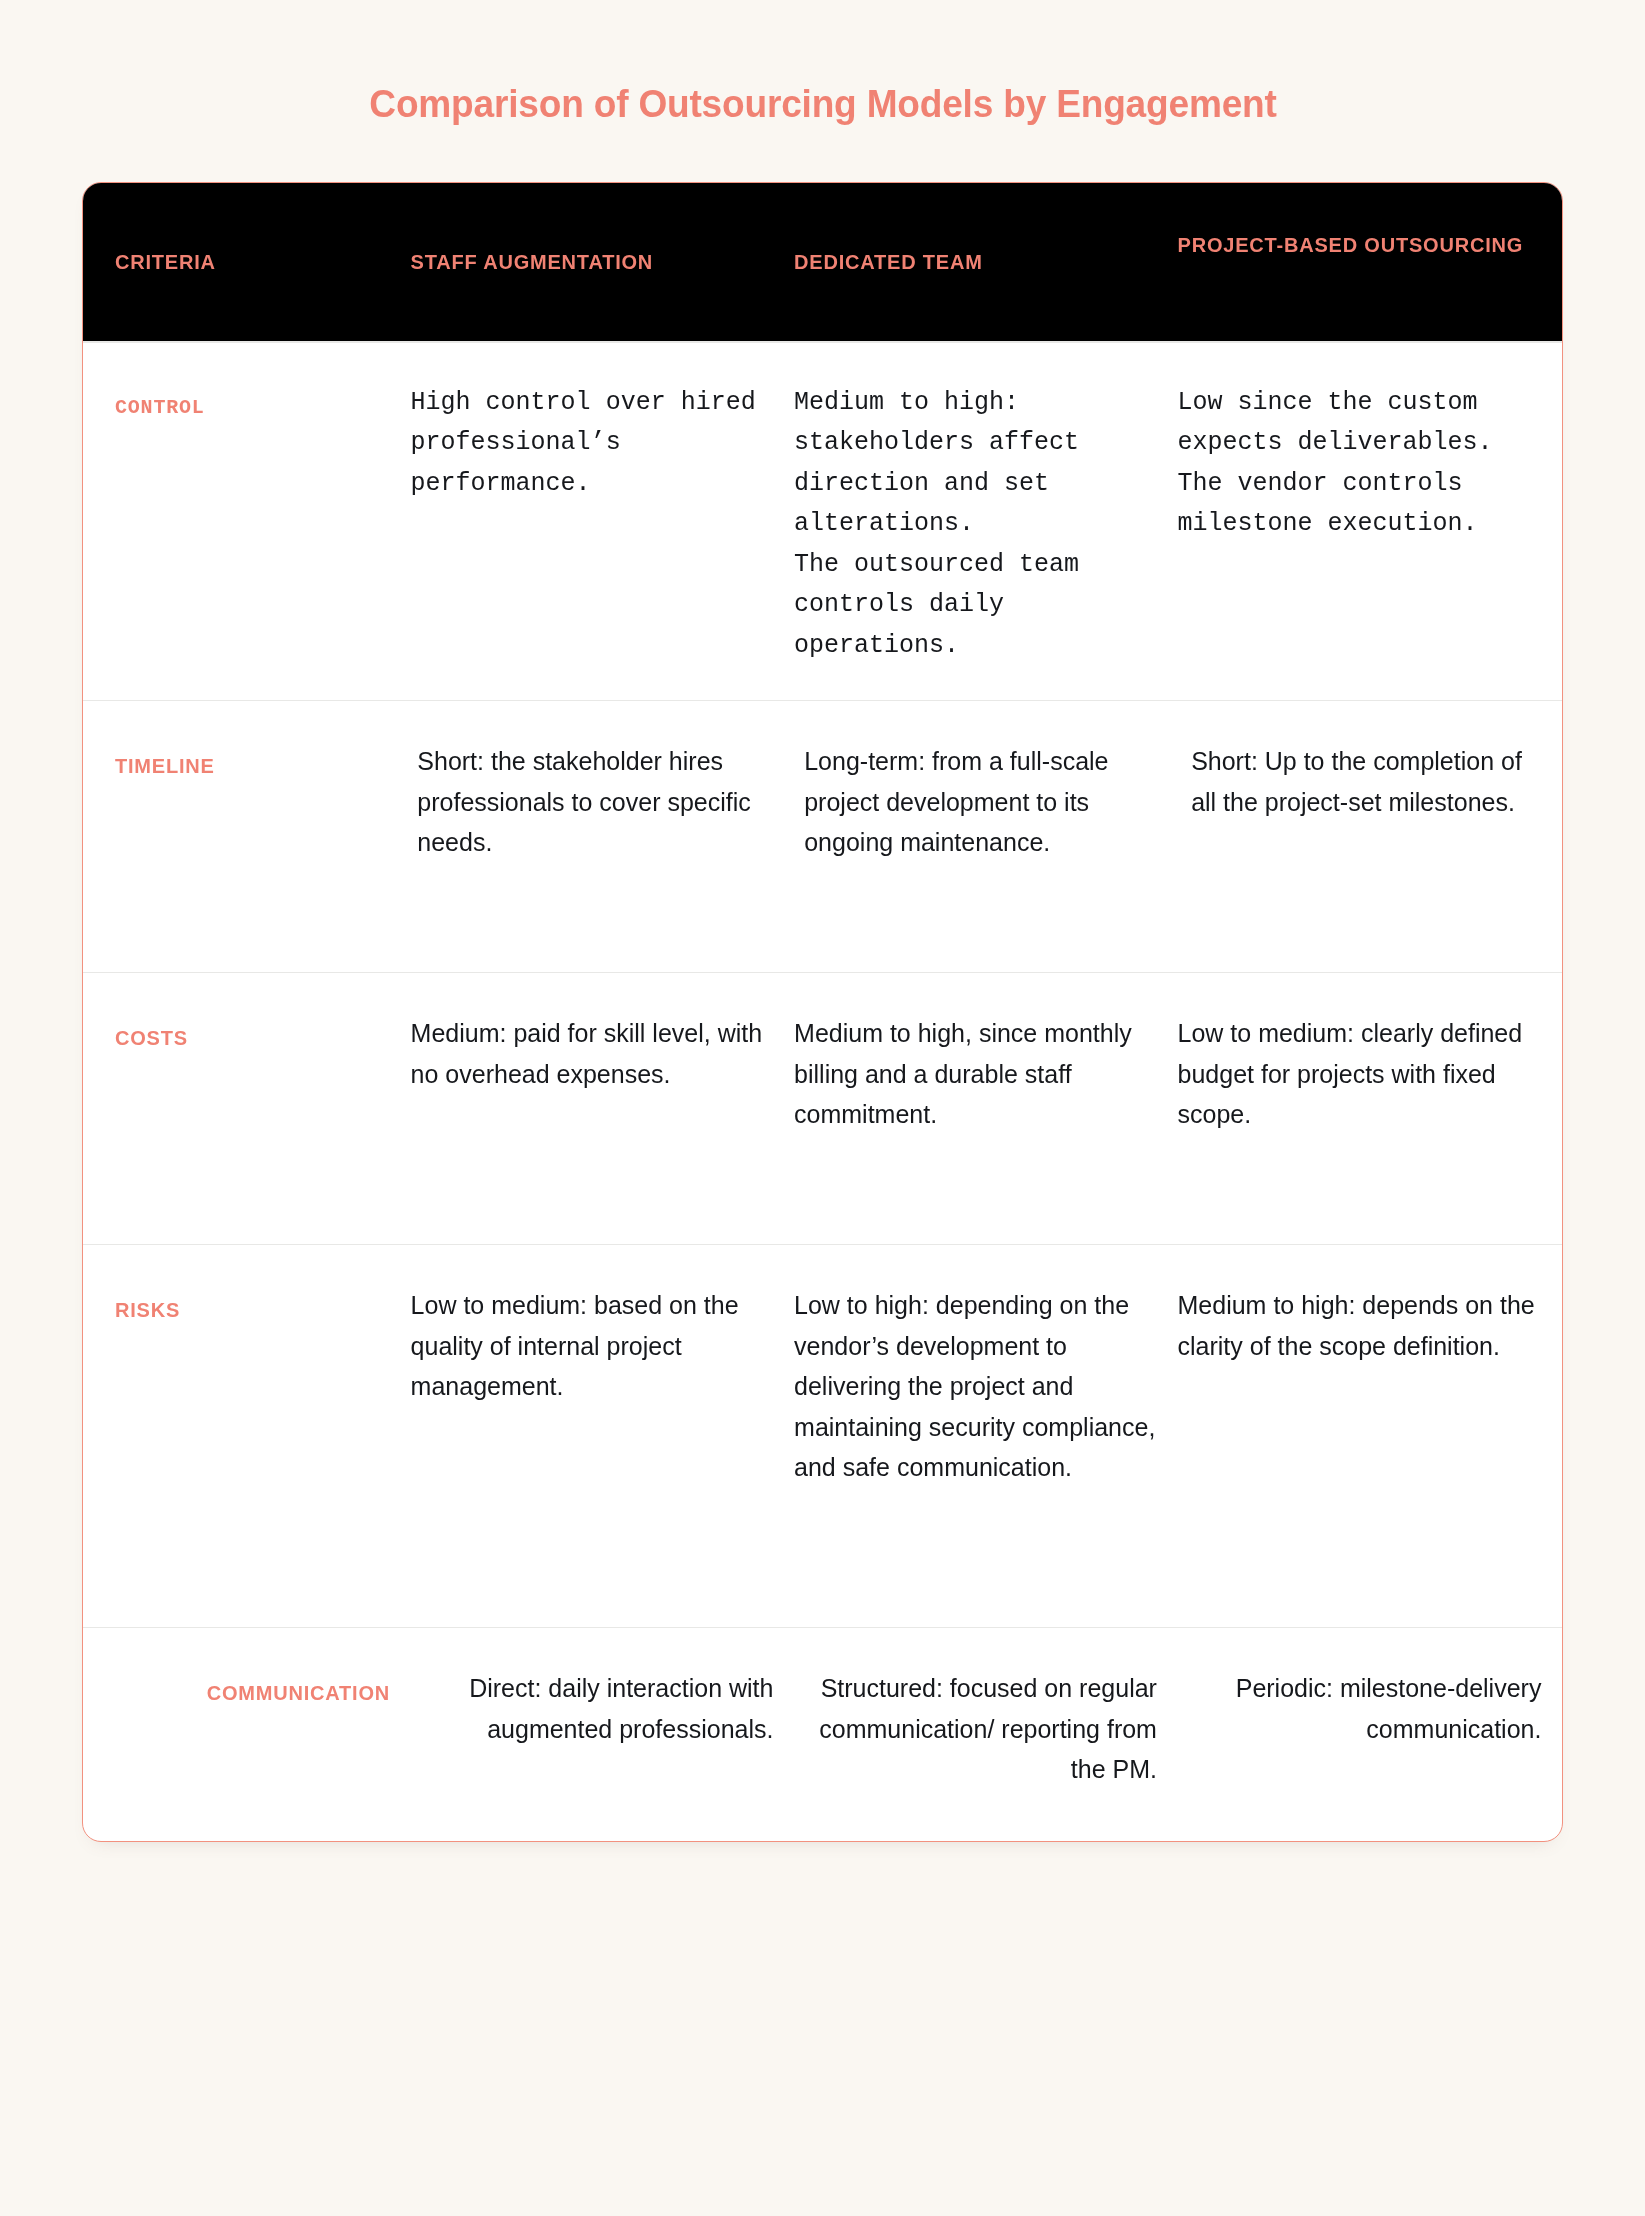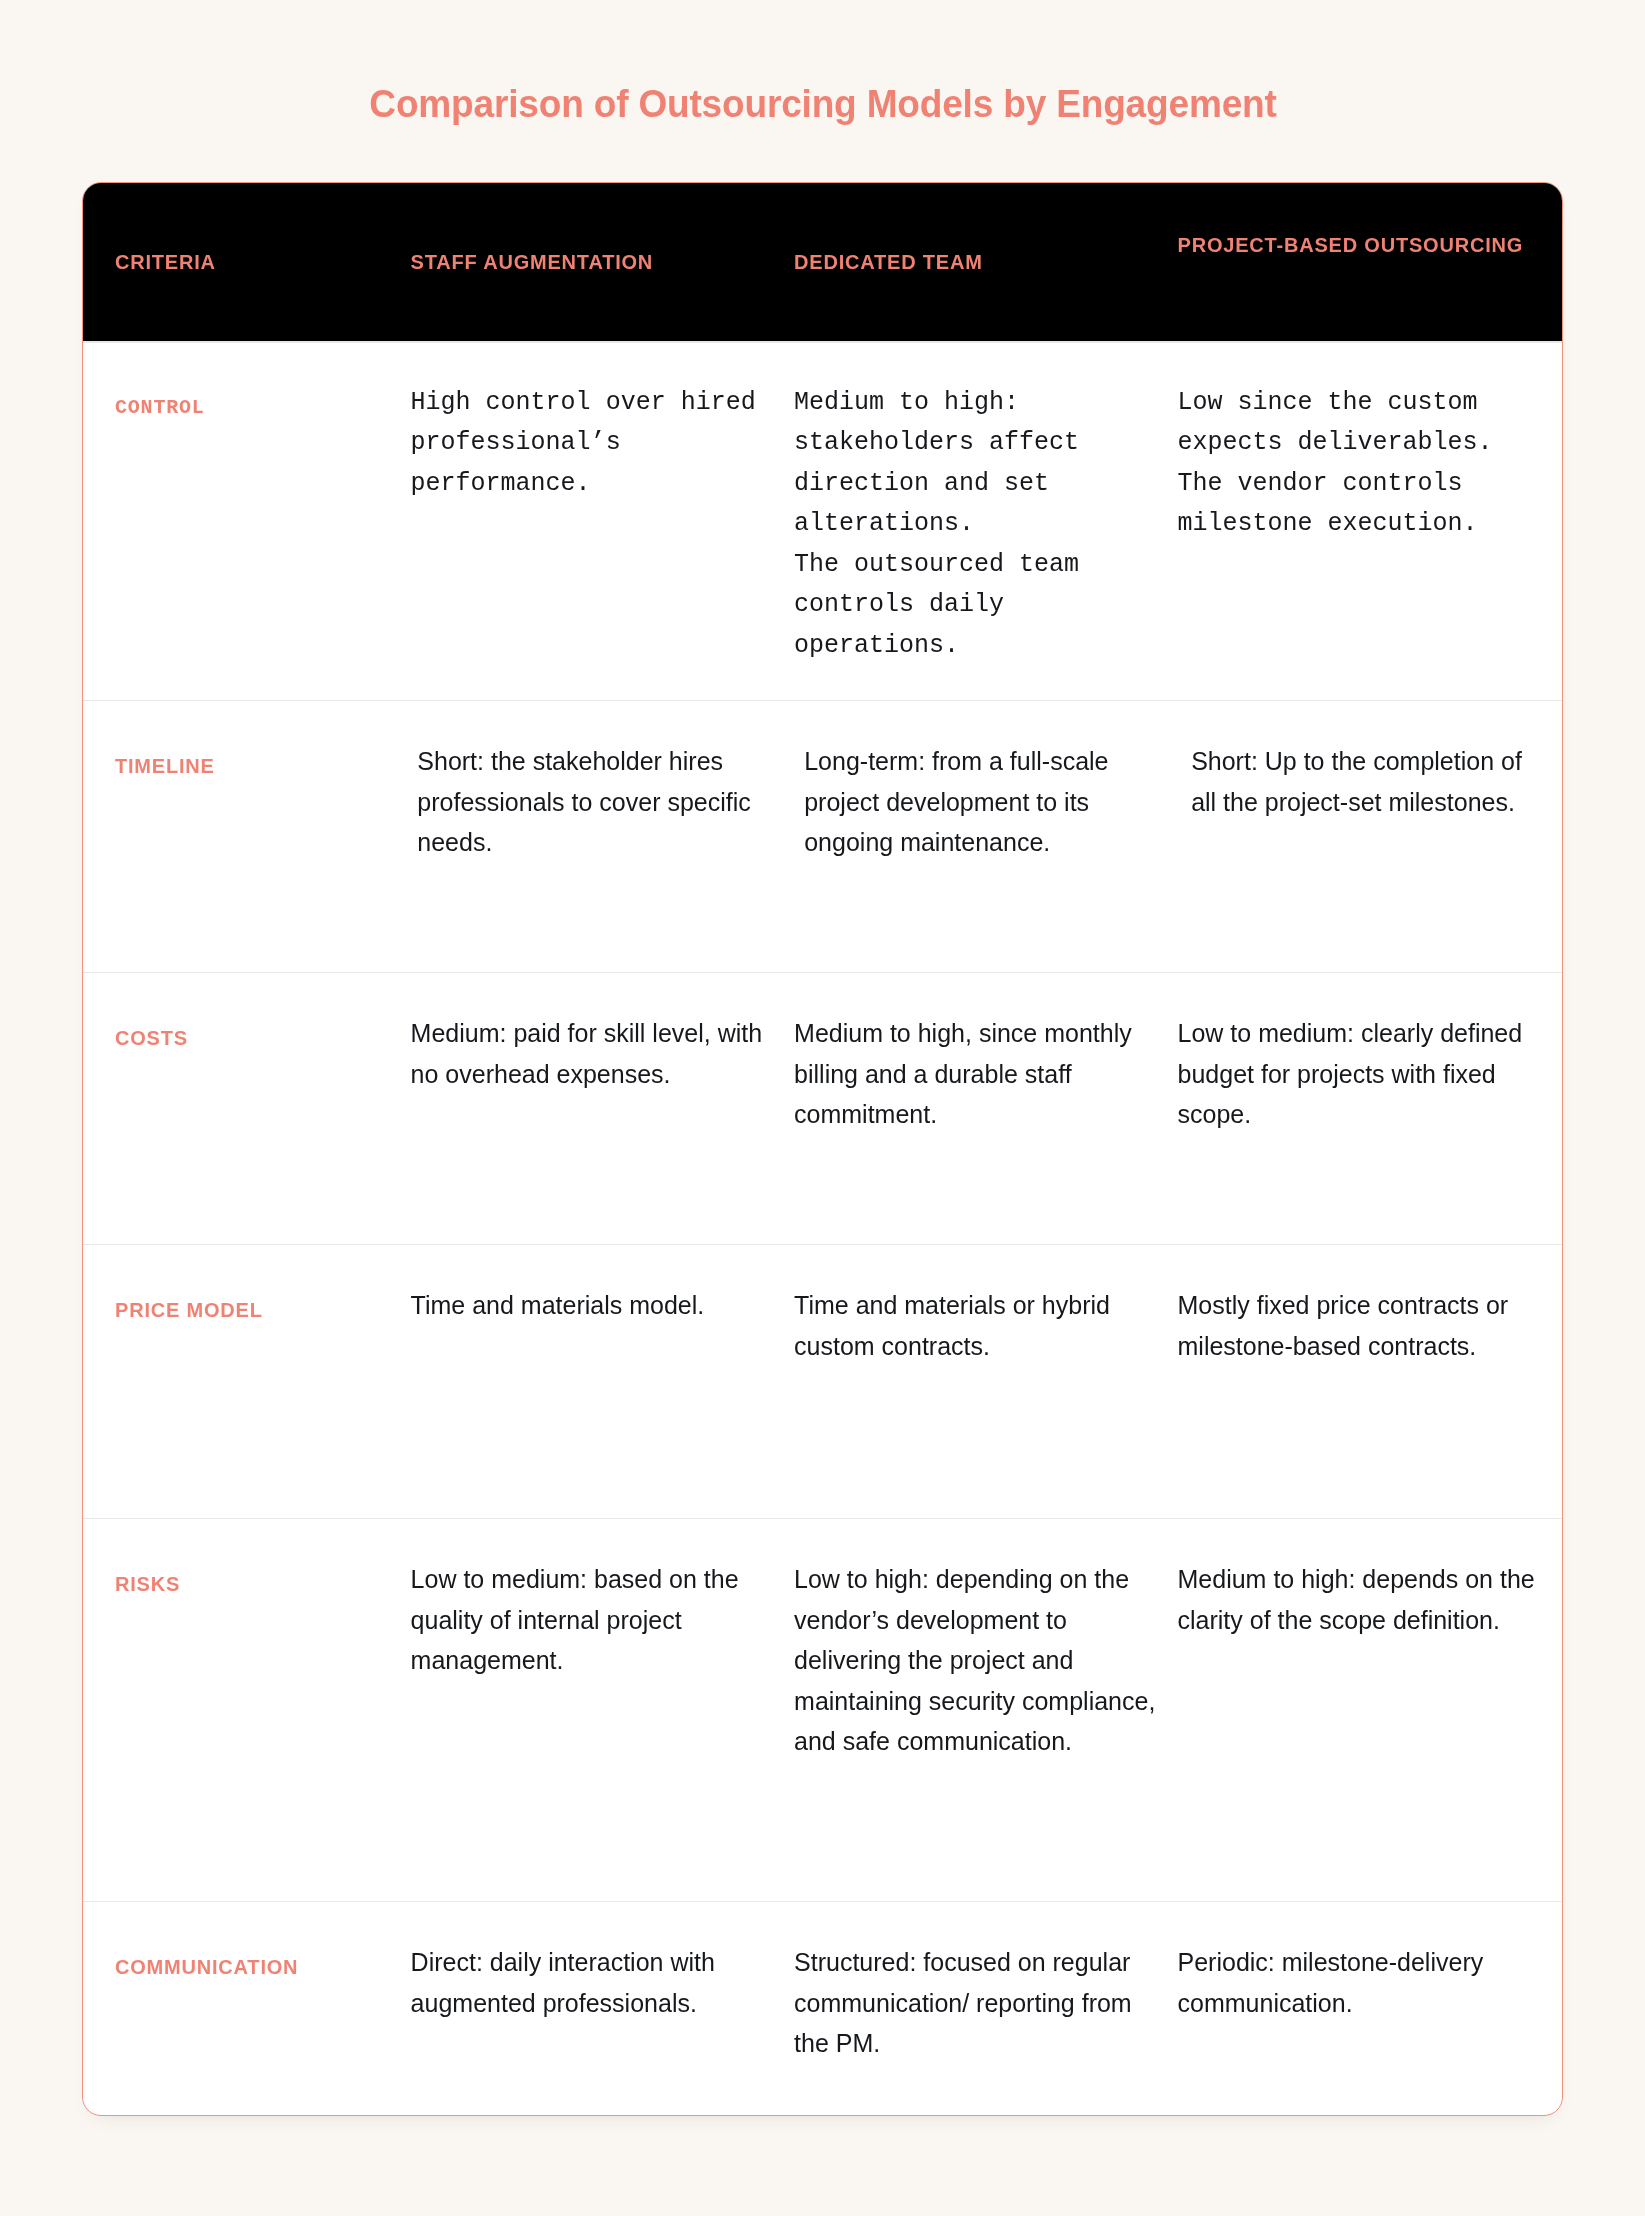--- a/index.html
+++ b/index.html
@@ -105,21 +105,21 @@
     line-height: 1.6;
     padding-top: 49px;
   }
 
   
   .r0 { min-height: 351px; font-family: Liberation Mono, monospace; }
   .r1 { min-height: 272px; gap: 17px; }
   .r2 { min-height: 272px; }
   .r3 { min-height: 274px; }
   .r4 { min-height: 383px; justify-content: space-between; }
-  .r5 { min-height: 214px; }
+  .r5 { min-height: 214px; text-align: right; }
 </style>
 </head>
 <body>
 
 <div class="page">
 
   <h1 class="page-title">Comparison of Outsourcing Models by Engagement</h1>
 
   <div class="table-card">
 
@@ -145,26 +145,20 @@
       <div class="cell c3">Short: Up to the completion of all the project-set milestones.</div>
     </div>
 
     <div class="row body-row r2">
       <div class="cell c0">COSTS</div>
       <div class="cell c1">Medium: paid for skill level, with no overhead expenses.</div>
       <div class="cell c2">Medium to high, since monthly billing and a durable staff commitment.</div>
       <div class="cell c3">Low to medium: clearly defined budget for projects with fixed scope.</div>
     </div>
 
-    <div class="row body-row r3">
-      <div class="cell c0">PRICE MODEL</div>
-      <div class="cell c1">Time and materials model.</div>
-      <div class="cell c2">Time and materials or hybrid custom contracts.</div>
-      <div class="cell c3">Mostly fixed price contracts or milestone-based contracts.</div>
-    </div>
 
     <div class="row body-row r4">
       <div class="cell c0">RISKS</div>
       <div class="cell c1">Low to medium: based on the quality of internal project management.</div>
       <div class="cell c2">Low to high: depending on the vendor’s development to delivering the project and maintaining security compliance, and safe communication.</div>
       <div class="cell c3">Medium to high: depends on the clarity of the scope definition.</div>
     </div>
 
     <div class="row body-row r5">
       <div class="cell c0">COMMUNICATION</div>

